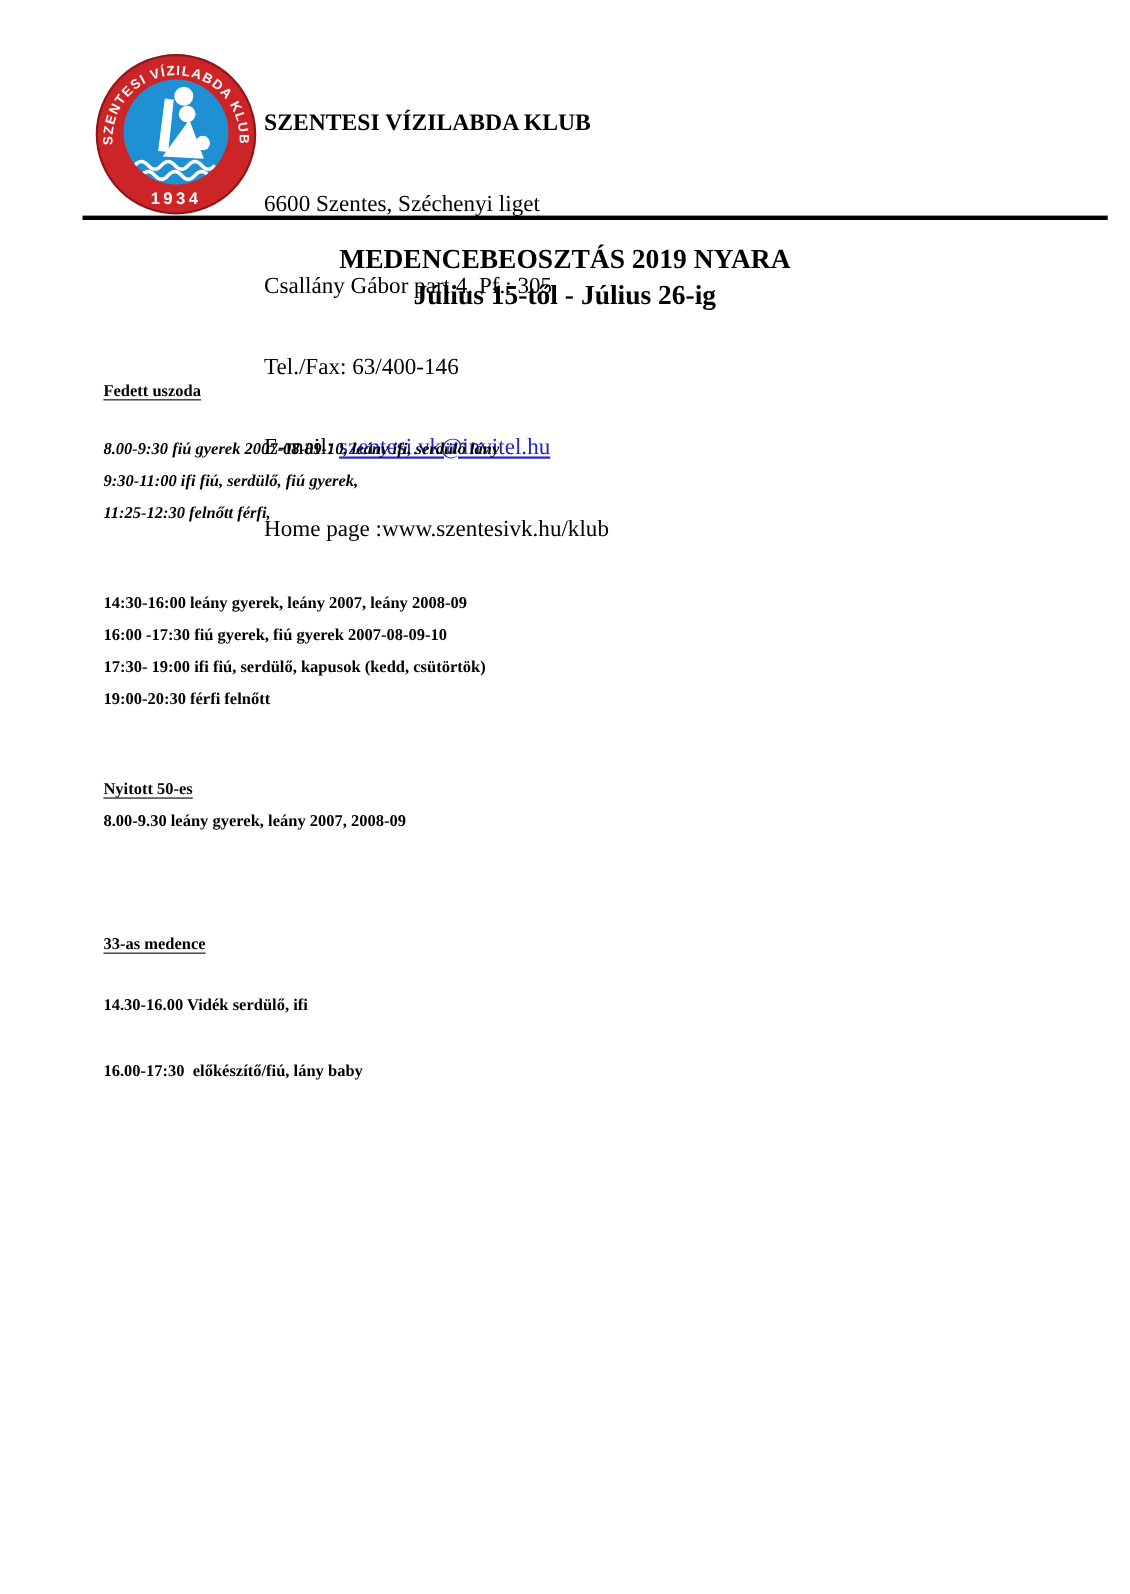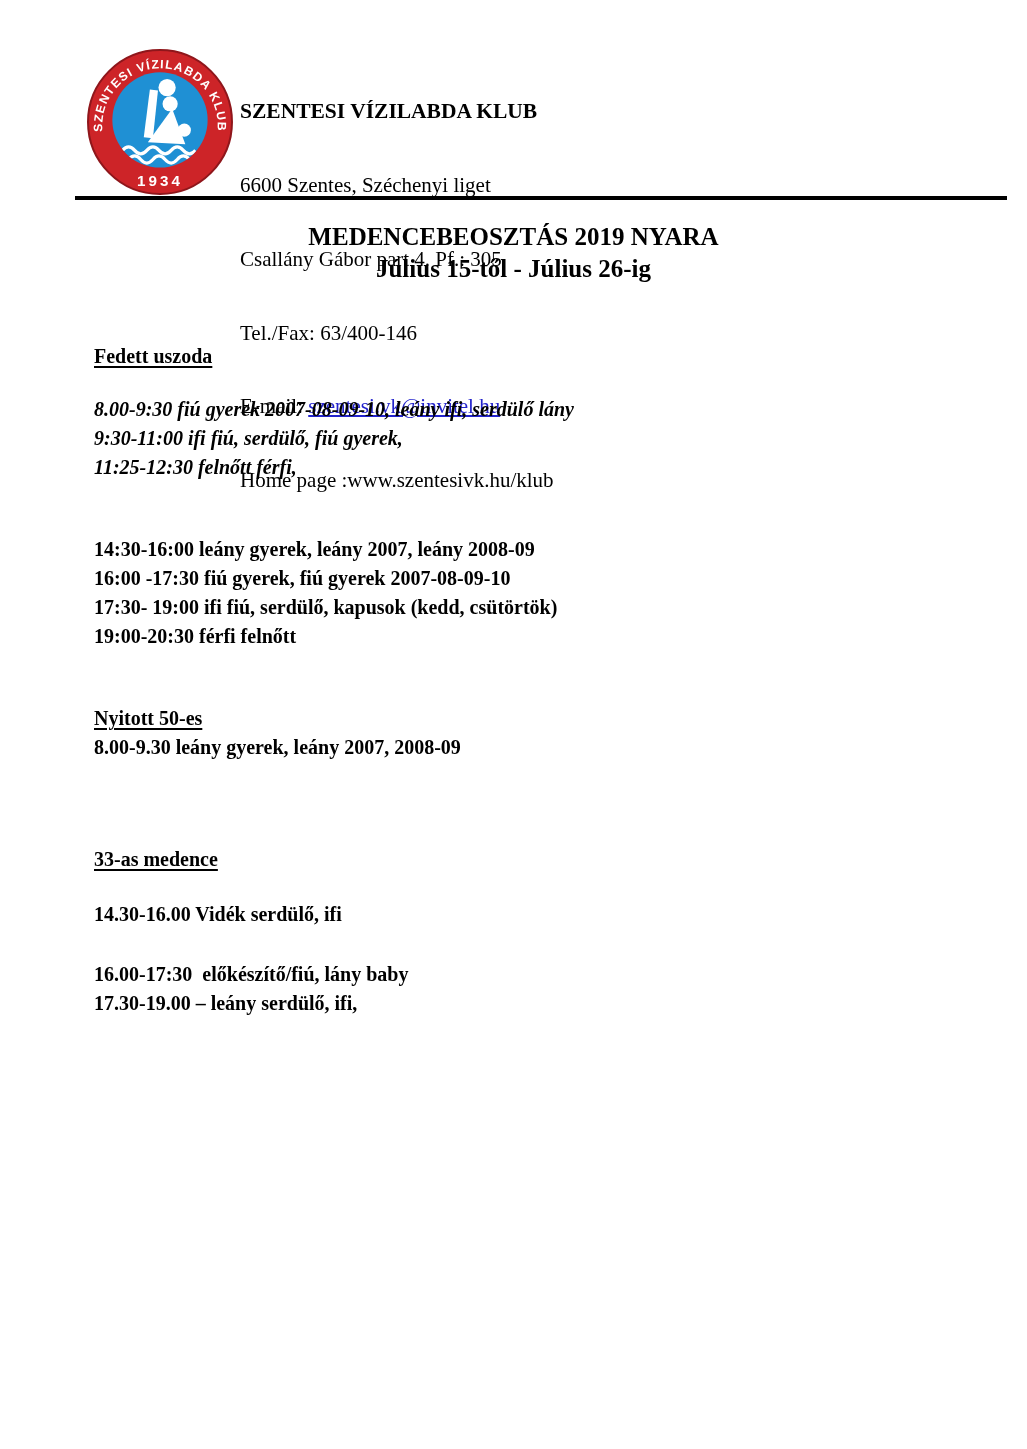--- a/index.html
+++ b/index.html
@@ -60,21 +60,21 @@
     line-height: 32px;
   }
 
   
   .content {
     position: absolute;
     left: 94px;
     top: 342px;
     width: 860px;
     font-weight: bold;
-    font-size: 20px;
+    font-size: 15px;
     line-height: 29px;
   }
   .section-heading {
     text-decoration: underline;
     text-underline-offset: 3px;
   }
   .sched-line { white-space: pre-wrap; }
   .mt24 { margin-top: 24px; font-style: italic; }
   .mt26 { margin-top: 26px; }
   .mt31 { margin-top: 31px; }
@@ -152,17 +152,16 @@
     <div>
       <div class="sched-line">8.00-9.30 leány gyerek, leány 2007, 2008-09</div>
     </div>
 
     <div class="section-heading mt83">33-as medence</div>
     <div class="mt26">
       <div class="sched-line">14.30-16.00 Vidék serdülő, ifi</div>
     </div>
     <div class="mt31">
       <div class="sched-line">16.00-17:30  előkészítő/fiú, lány baby</div>
-      <div class="sched-line">17.30-19.00 – leány serdülő, ifi,</div>
     </div>
 
   </div>
 </div>
 
 </body></html>

